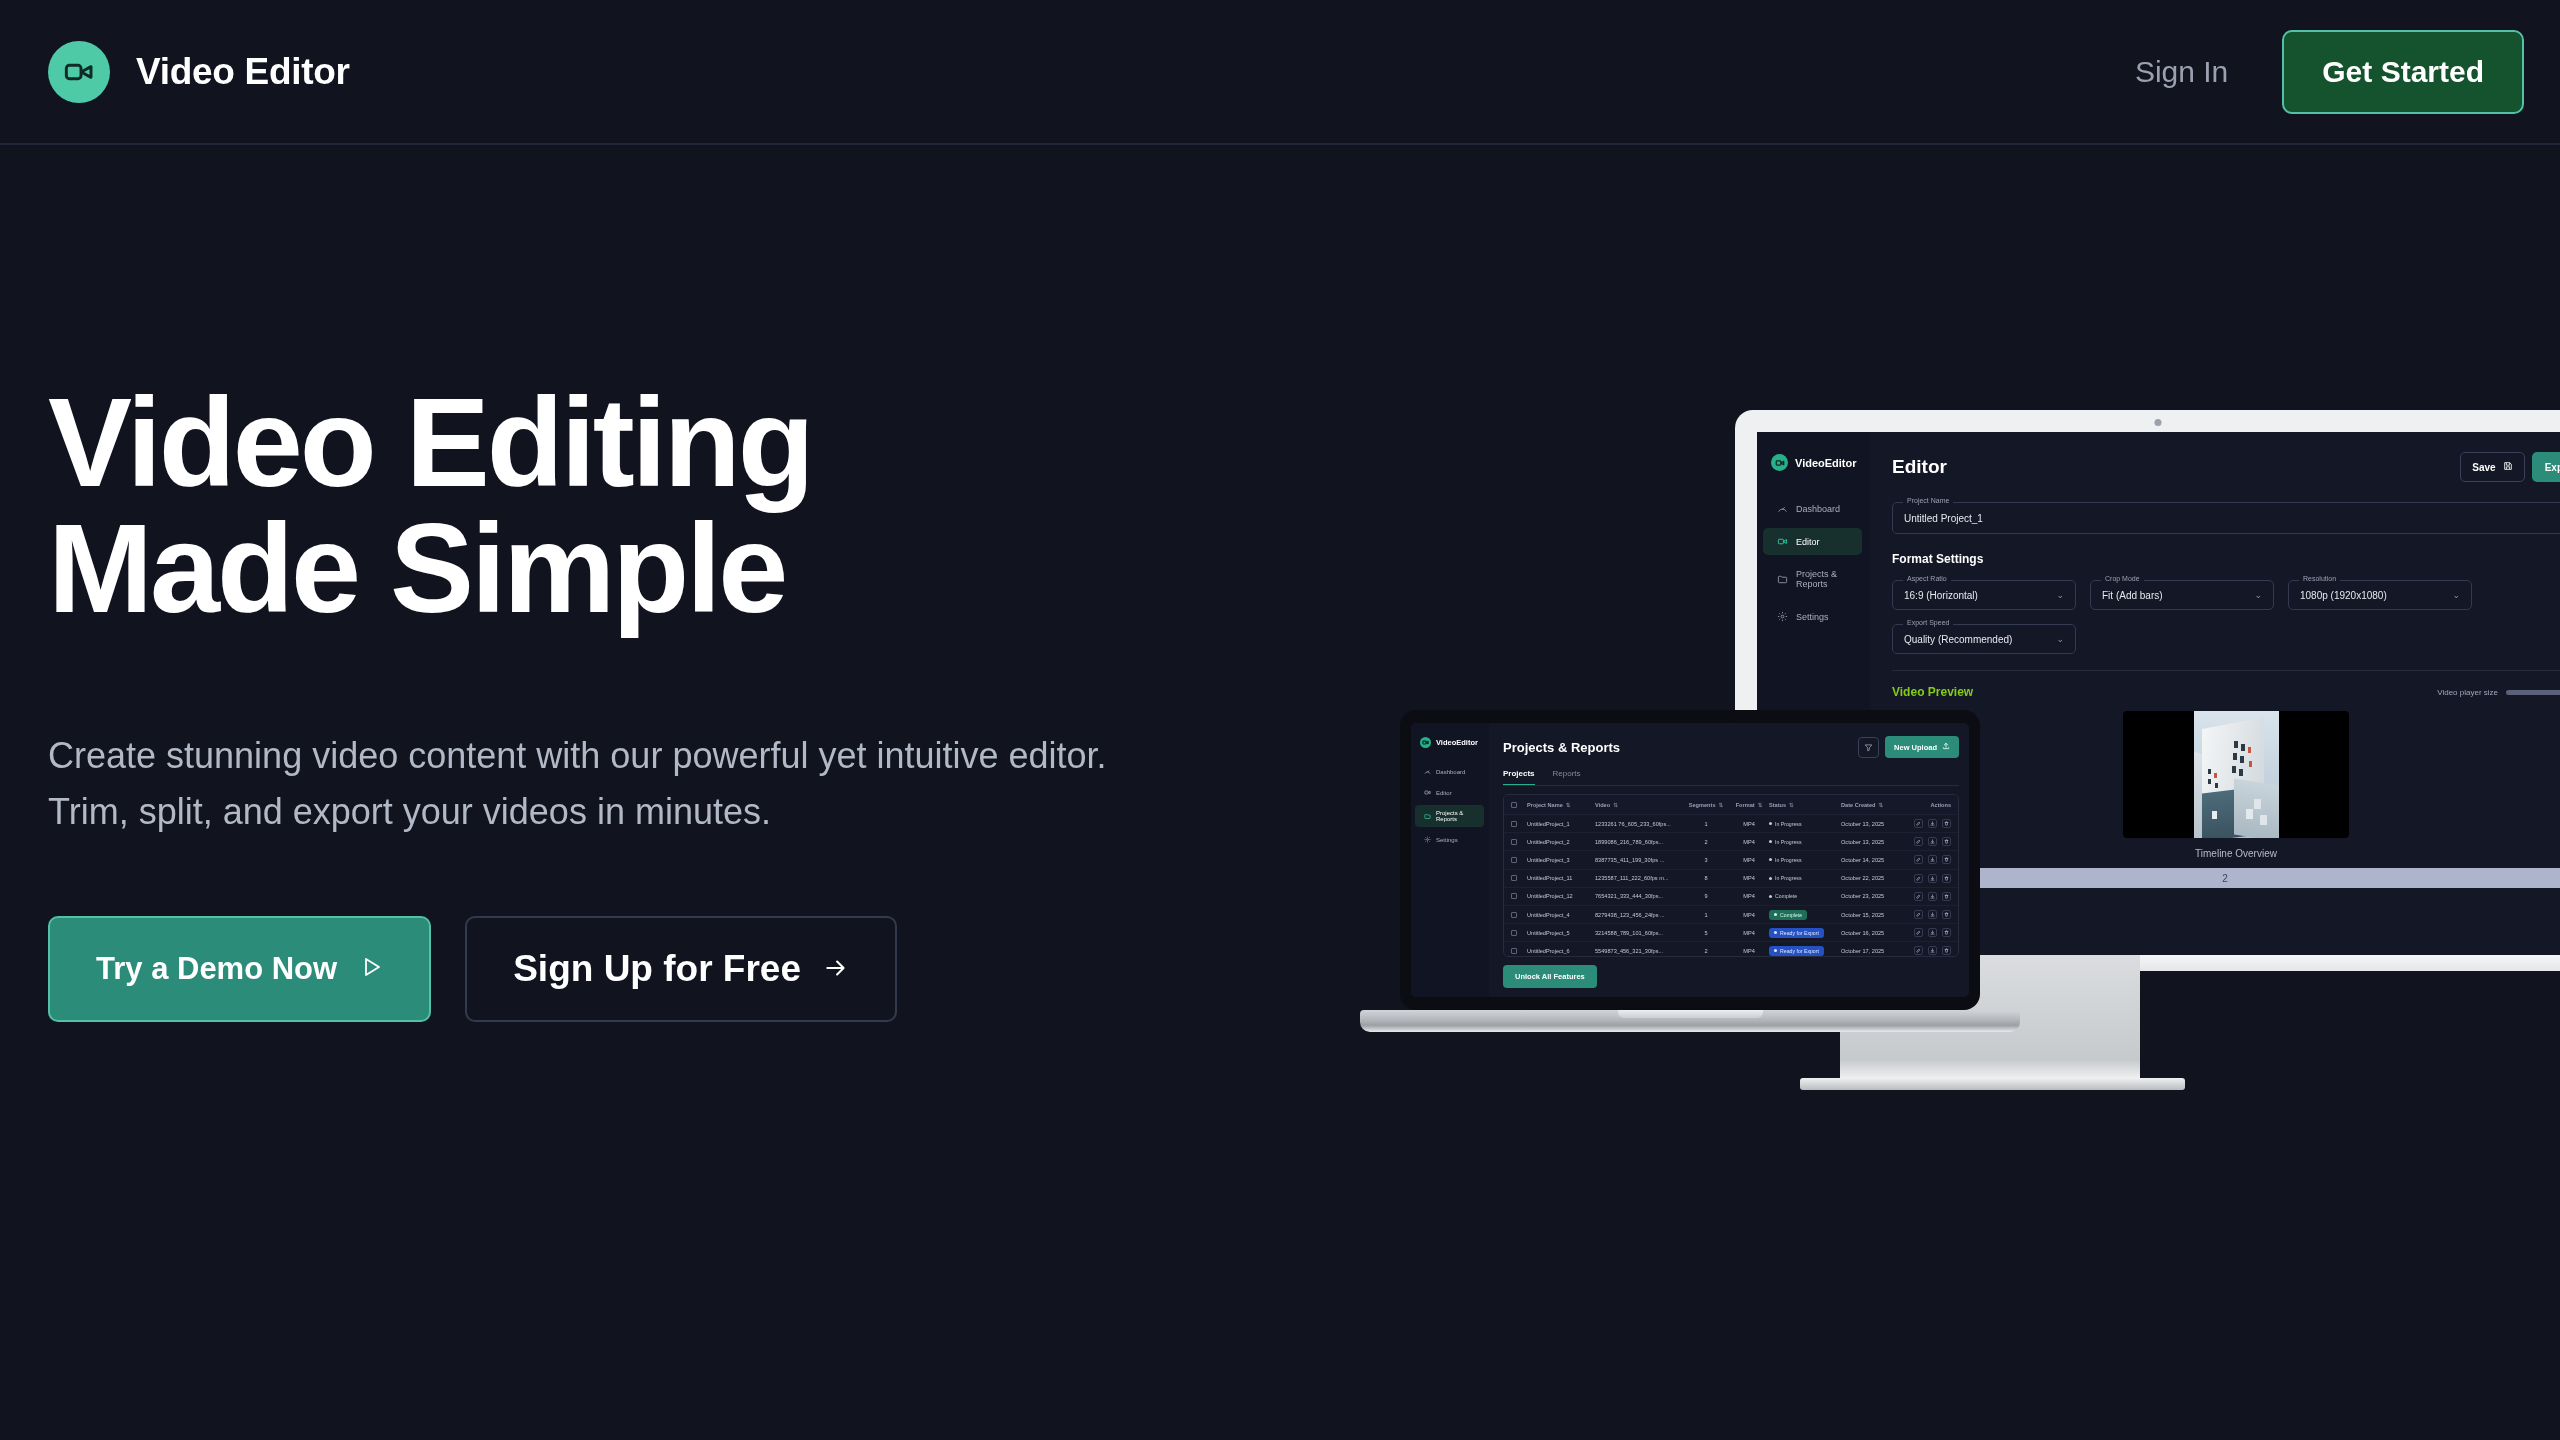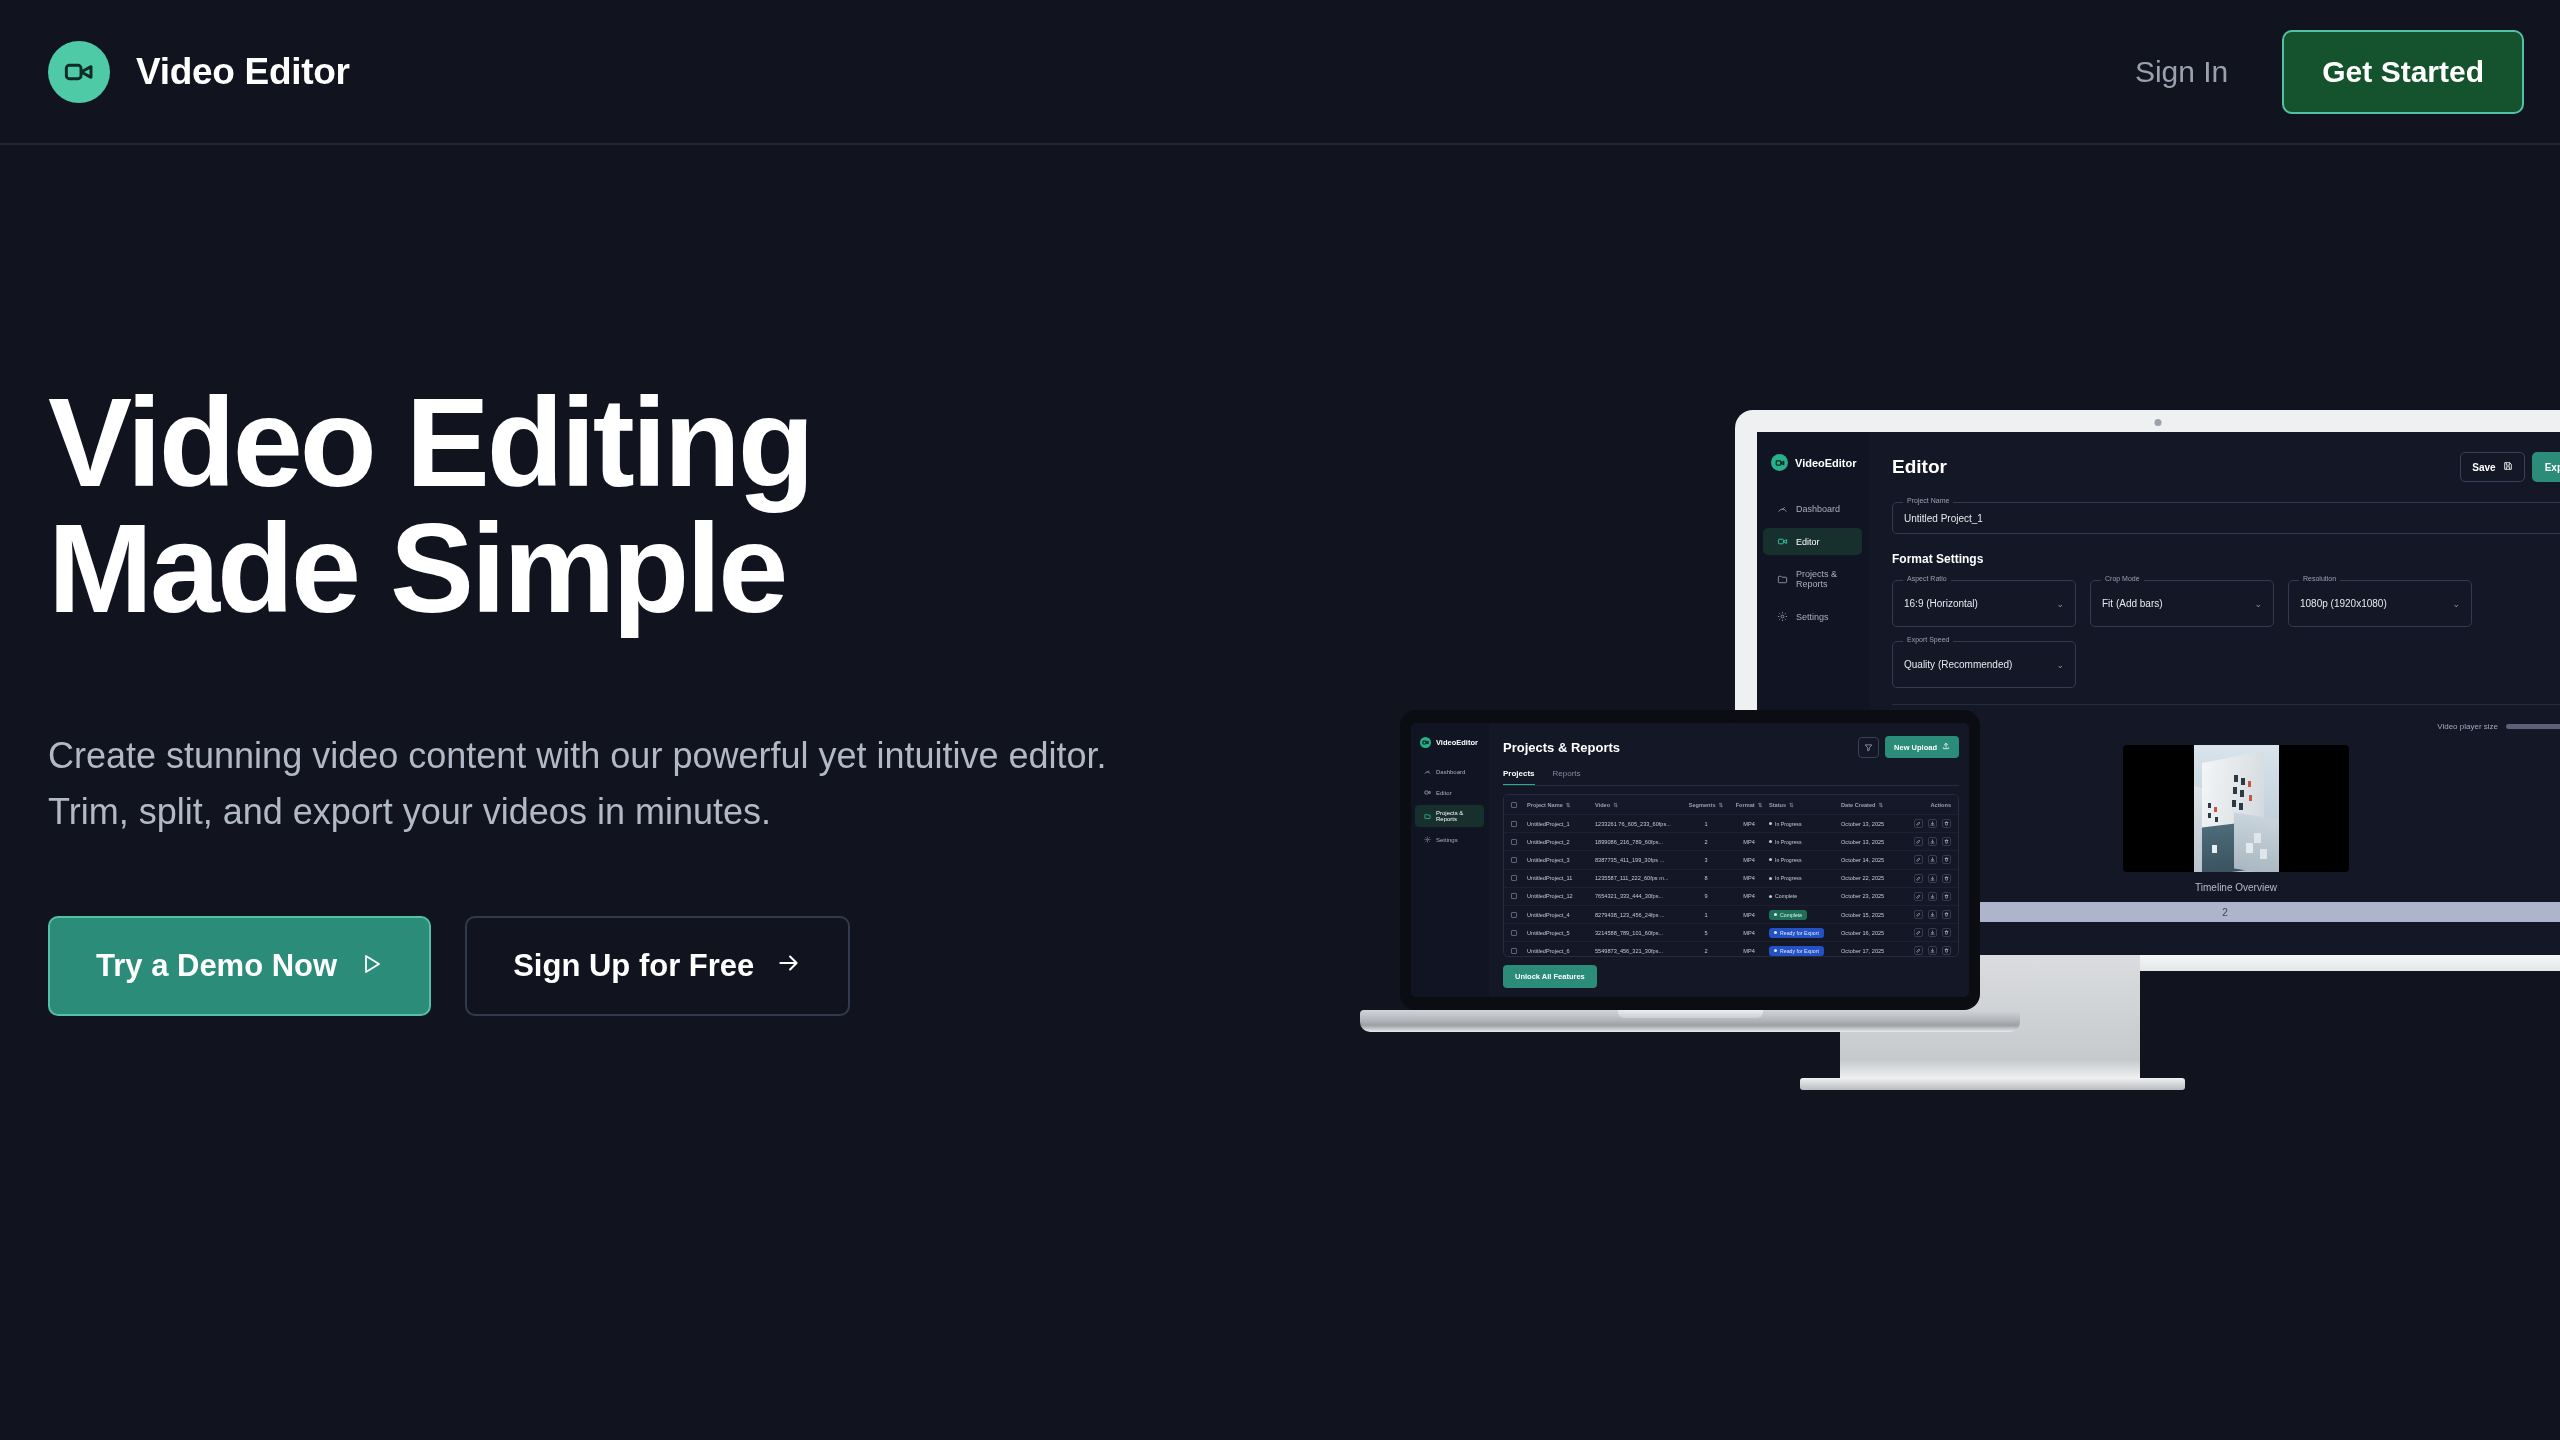--- a/index.html
+++ b/index.html
@@ -60,21 +60,21 @@
   }
   .hero-cta { margin-top: 76px; display: flex; gap: 34px; }
   .btn-demo {
     background: #2b8c79; border: 2px solid #54c0a6; border-radius: 10px;
     color: #ffffff; font-size: 31px; font-weight: bold;
     padding: 20px 46px; display: flex; align-items: center; gap: 22px;
     cursor: pointer; font-family: "Liberation Sans", sans-serif;
   }
   .btn-signup {
     background: transparent; border: 2px solid #343a4d; border-radius: 10px;
-    color: #ffffff; font-size: 31px; font-weight: bold;
+    color: #ffffff; font-size: 37px; font-weight: bold;
     padding: 30px 46px; display: flex; align-items: center; gap: 22px;
     cursor: pointer; font-family: "Liberation Sans", sans-serif;
   }
 
   
   .mock-area { position: absolute; left: 1360px; top: 390px; width: 1200px; height: 870px; }
 
   
   .monitor {
     position: absolute; left: 375px; top: 20px;
@@ -147,21 +147,21 @@
   }
   .m-field-label {
     position: absolute; top: -6px; left: 10px; background: #131726;
     padding: 0 4px; color: #9aa1b4; font-size: 7px;
   }
   .m-field-val { color: #e6e9ef; font-size: 10px; }
   .m-sec-title { color: #fff; font-size: 12px; font-weight: bold; margin-top: 18px; }
   .m-row { display: flex; gap: 14px; margin-top: 14px; }
   .m-sel {
     position: relative; border: 1px solid #333a52; border-radius: 5px;
-    height: 47px; width: 184px; display: flex; align-items: center;
+    height: 30px; width: 184px; display: flex; align-items: center;
     padding: 0 11px; cursor: pointer;
   }
   .m-sel-label {
     position: absolute; top: -6px; left: 10px; background: #131726;
     padding: 0 4px; color: #9aa1b4; font-size: 7px; white-space:nowrap;
   }
   .m-sel-val { color: #e6e9ef; font-size: 10px; white-space: nowrap; }
   .m-chev { margin-left: auto; color: #8c93a8; font-size: 9px; }
   .m-divider { height:1px; background:#262b3d; margin: 16px 10px 0 0; }
   .m-preview-head { display: flex; align-items: center; margin-top: 14px; padding-right: 12px; }

